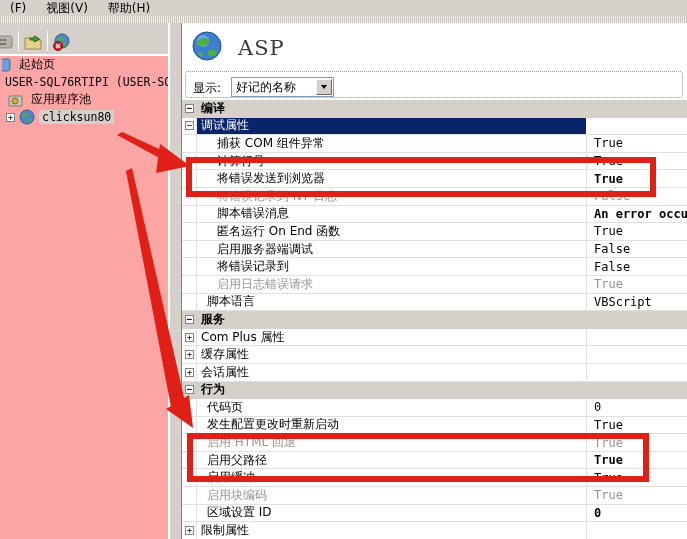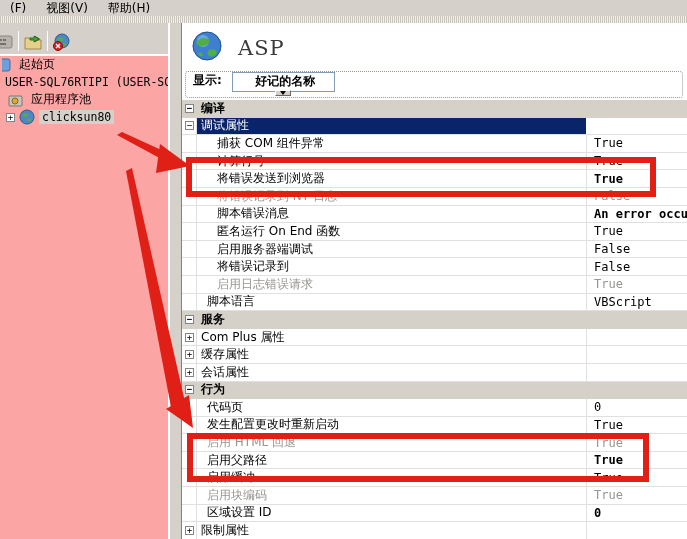--- a/index.html
+++ b/index.html
@@ -26,23 +26,23 @@
   .expander { width:9px; height:9px; border:1px solid #848484; background:#fff; font-family:"DejaVu Sans Mono",monospace;
     font-size:9px; line-height:7px; text-align:center; margin-right:4px; flex:0 0 9px; color:#000; }
 
   
   .splitter { position:absolute; left:168px; top:23px; width:13px; height:516px; background:#d5d1ca; border-left:2px solid #fff; }
 
   
   .panel { position:absolute; left:181px; top:23px; width:506px; height:516px; background:#fff; border-left:1px solid #87837b; }
   .feature-head { position:absolute; left:9px; top:7px; display:flex; align-items:center; }
   .feature-title { font-family:"DejaVu Serif", serif; font-size:21px; color:#3a3a3a; letter-spacing:1px; margin-left:15px; }
-  .display-bar { position:absolute; left:3px; top:48px; width:498px; height:27px; border:1px dotted #9a968e; border-radius:3px; display:flex; align-items:flex-start;font-weight:bold; }
+  .display-bar { position:absolute; left:3px; top:48px; width:498px; height:27px; border:1px dotted #9a968e; border-radius:3px; display:flex; align-items:flex-end; }
   .display-label { margin-left:7px; }
-  .combo { margin-left:10px; width:103px; height:20px; border:1px solid #7f9db9; background:#fff; display:flex; align-items:center; position:relative;flex-direction:column; }
+  .combo { margin-left:10px; width:103px; height:20px; border:1px solid #7f9db9; background:#fff; display:flex; align-items:center; position:relative; }
   .combo-value { padding-left:4px; flex:1; }
   .combo-btn { width:16px; height:16px; margin-right:1px; background:#d5d1ca; border:1px solid; border-color:#fff #6d6a63 #6d6a63 #fff; display:flex; align-items:center; justify-content:center; }
   .combo-arrow { width:0; height:0; border-left:3px solid transparent; border-right:3px solid transparent; border-top:4px solid #000; }
 
   
   .grid { position:absolute; left:0; top:77px; width:506px; bottom:0; overflow:hidden; }
   .g-row { height:17.6px; display:flex; align-items:center; background:#fff; }
   .g-gutter { flex:0 0 15px; height:100%; display:flex; align-items:center; padding-left:3px; }
   .g-name { flex:0 0 389px; height:100%; display:flex; align-items:center; overflow:hidden; white-space:nowrap; border-bottom:1px solid #e0e0e0; }
   .g-value { flex:1; height:100%; display:flex; align-items:center; overflow:hidden; white-space:nowrap; border-bottom:1px solid #e0e0e0; border-left:1px solid #e0e0e0; padding-left:7px; font-family:"DejaVu Sans Mono",monospace; font-size:12px; }

